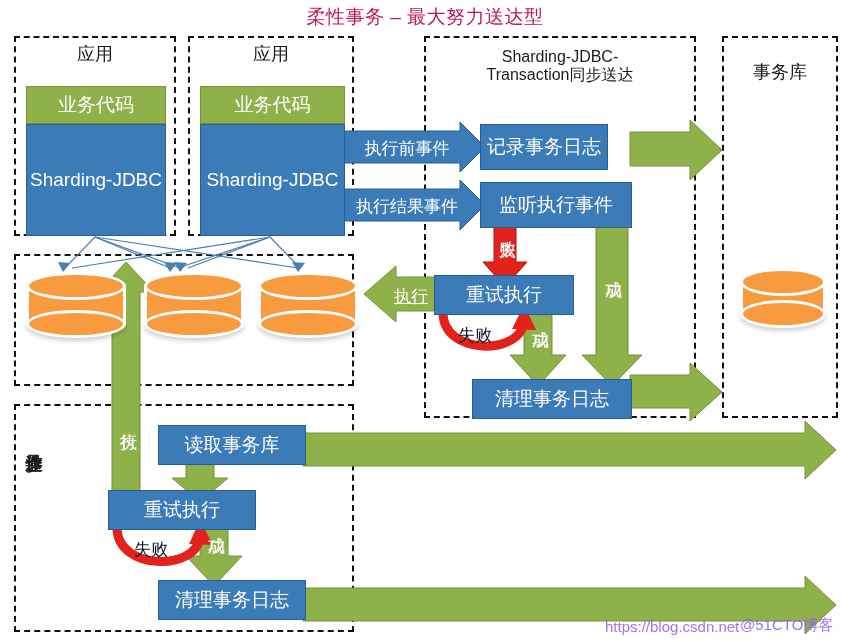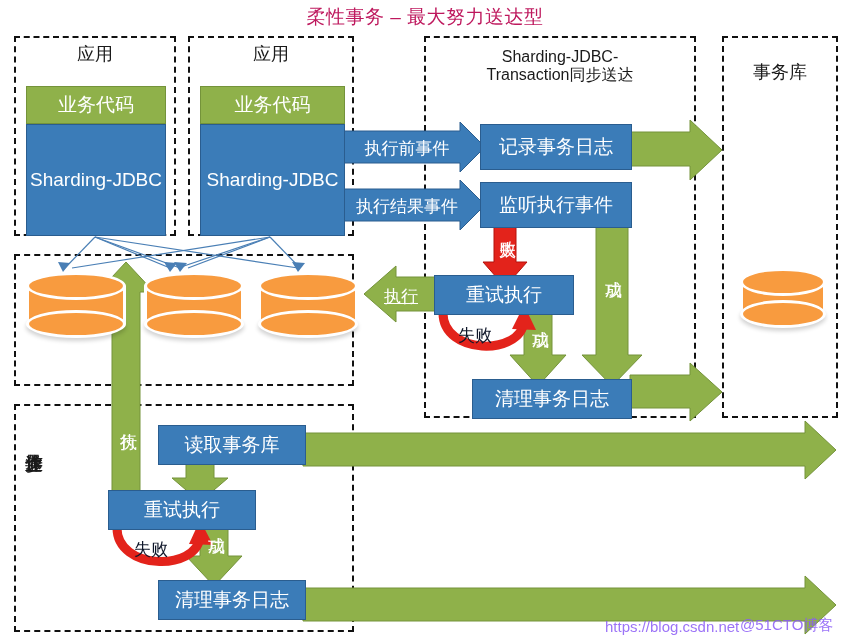--- a/index.html
+++ b/index.html
@@ -240,21 +240,21 @@
     </g>
     <polygon points="200,520 213,545 189,544" fill="#e3231b"></polygon>
   </svg>
 
   <div class="abs box green" style="left:26px; top:86px; width:140px; height:38px;">业务代码</div>
   <div class="abs box blue jdbc" style="left:26px; top:124px; width:140px; height:112px;">Sharding-JDBC</div>
 
   <div class="abs box green" style="left:200px; top:86px; width:145px; height:38px;">业务代码</div>
   <div class="abs box blue jdbc" style="left:200px; top:124px; width:145px; height:112px;">Sharding-JDBC</div>
 
-  <div class="abs box blue" style="left:480px; top:124px; width:152px; height:46px;">记录事务日志</div>
+  <div class="abs box blue" style="left:480px; top:124px; width:128px; height:46px;">记录事务日志</div>
   <div class="abs box blue" style="left:480px; top:182px; width:152px; height:46px;">监听执行事件</div>
 
   <div class="abs box blue" style="left:434px; top:275px; width:140px; height:40px;">重试执行</div>
   <div class="abs box blue" style="left:472px; top:379px; width:160px; height:40px;">清理事务日志</div>
 
   <div class="abs box blue" style="left:158px; top:425px; width:148px; height:40px;text-align:right;">读取事务库</div>
   <div class="abs box blue" style="left:108px; top:490px; width:148px; height:40px;">重试执行</div>
   <div class="abs box blue" style="left:158px; top:580px; width:148px; height:40px;">清理事务日志</div>
 
   <div class="cyl" style="left:26px; top:272px; width:100px; height:66px;">
@@ -274,21 +274,21 @@
   </div>
   <div class="cyl" style="left:740px; top:268px; width:86px; height:60px;">
     <div class="body"></div>
     <div class="top"></div>
     <div class="bottom"></div>
   </div>
 
   <div class="abs alabel" style="left:352px; top:137px; width:110px;">执行前事件</div>
   <div class="abs alabel" style="left:348px; top:195px; width:118px;">执行结果事件</div>
   <div class="abs alabel vert" style="left:496px; top:228px;">失败</div>
-  <div class="abs alabel" style="left:376px; top:285px; width:50px;text-decoration:underline;">执行</div>
+  <div class="abs alabel" style="left:386px; top:285px; width:50px;text-decoration:underline;">执行</div>
   <div class="abs alabel dark" style="left:450px; top:324px; width:50px;">失败</div>
   <div class="abs alabel vert" style="left:529px; top:318px;">成功</div>
   <div class="abs alabel vert" style="left:602px; top:268px;">成功</div>
   <div class="abs alabel vert" style="left:117px; top:420px;">执行</div>
   <div class="abs alabel dark" style="left:126px; top:538px; width:50px;">失败</div>
   <div class="abs alabel vert" style="left:205px; top:524px;">成功</div>
 
   <div class="abs wm" style="left:605px; top:618px;">https://blog.csdn.net</div>
   <div class="abs wm" style="left:740px; top:616px;">@51CTO博客</div>
 

